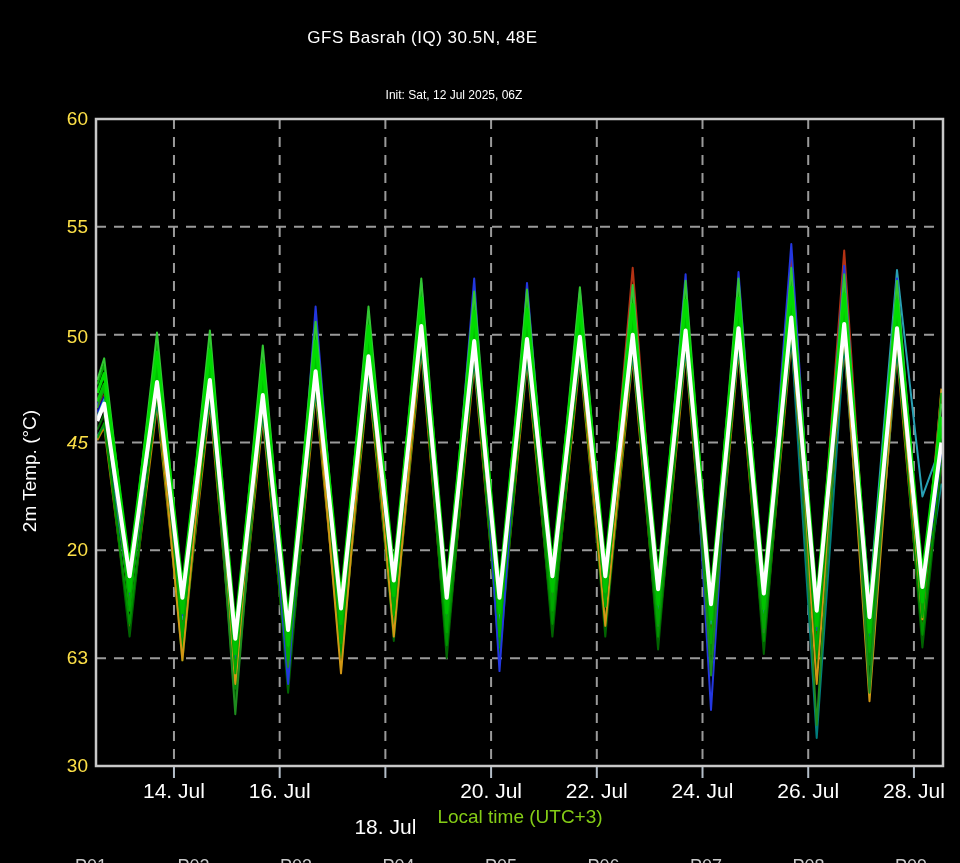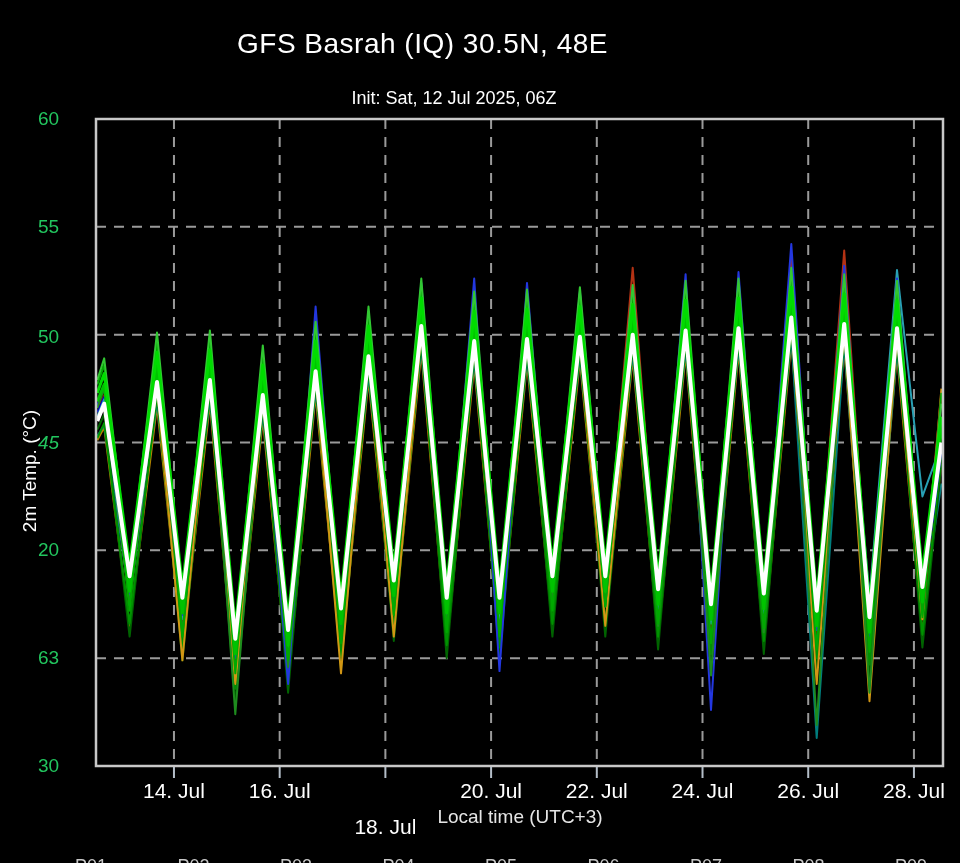--- a/index.html
+++ b/index.html
@@ -1,28 +1,28 @@
 <!DOCTYPE html>
 <html><head>
 <meta charset="utf-8">
 <style>
   html,body{margin:0;padding:0;background:#000;}
   .screen{position:relative;width:960px;height:863px;background:#000;overflow:hidden;
           font-family:"Liberation Sans",sans-serif;color:#fff;}
   .title{position:absolute;top:28px;left:0;width:845px;text-align:center;
-         font-size:28px;letter-spacing:.5px;color:#fff;}
+         font-size:17px;letter-spacing:.5px;color:#fff;}
   .subtitle{position:absolute;top:88px;left:0;width:908px;text-align:center;
-            font-size:18px;color:#fff;}
+            font-size:12px;color:#fff;}
   svg.plot{position:absolute;left:0;top:0;}
-  .ytick{position:absolute;width:50px;font-size:19px;color:#22c55e;
+  .ytick{position:absolute;width:50px;text-align:right;font-size:19px;color:#fde047;
          transform:translateY(-11px);}
   .xtick{position:absolute;width:90px;text-align:center;font-size:21px;color:#fff;
          transform:translateX(-45px);}
   .xlabel{position:absolute;top:806px;left:310px;width:420px;text-align:center;
-          font-size:19px;color:#e5e5e5;}
+          font-size:19px;color:#84cc16;}
   .ylabel{position:absolute;top:460px;left:-60px;width:180px;text-align:center;
           font-size:19px;color:#fff;transform:rotate(-90deg);transform-origin:center;}
   .legend{position:absolute;top:856px;left:0;width:960px;height:24px;}
   .legend-item{position:absolute;top:0;font-size:18px;color:#c8c8c8;white-space:nowrap;}
 </style>
 </head>
 <body>
 
 <div class="screen">
   <div class="title">GFS Basrah (IQ) 30.5N, 48E</div>

